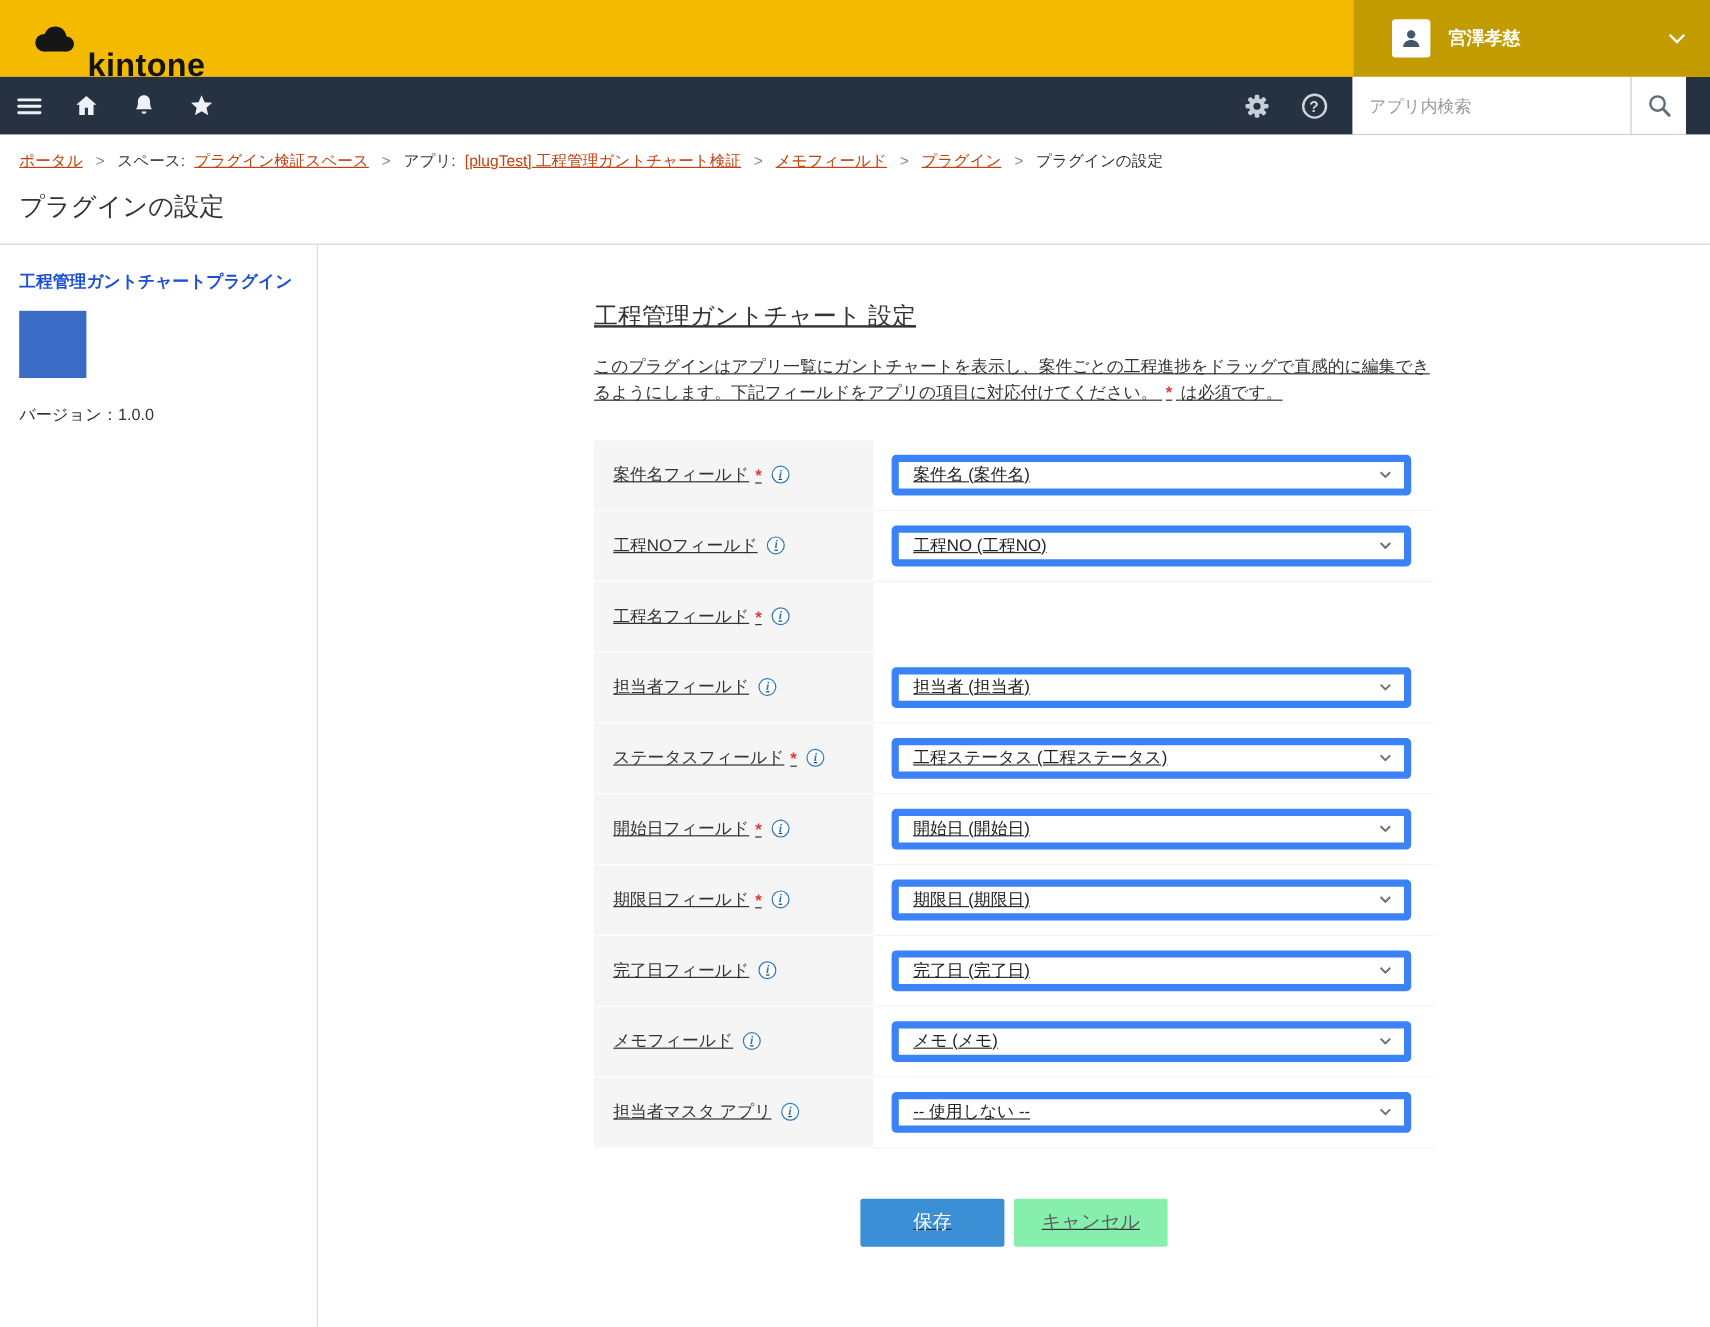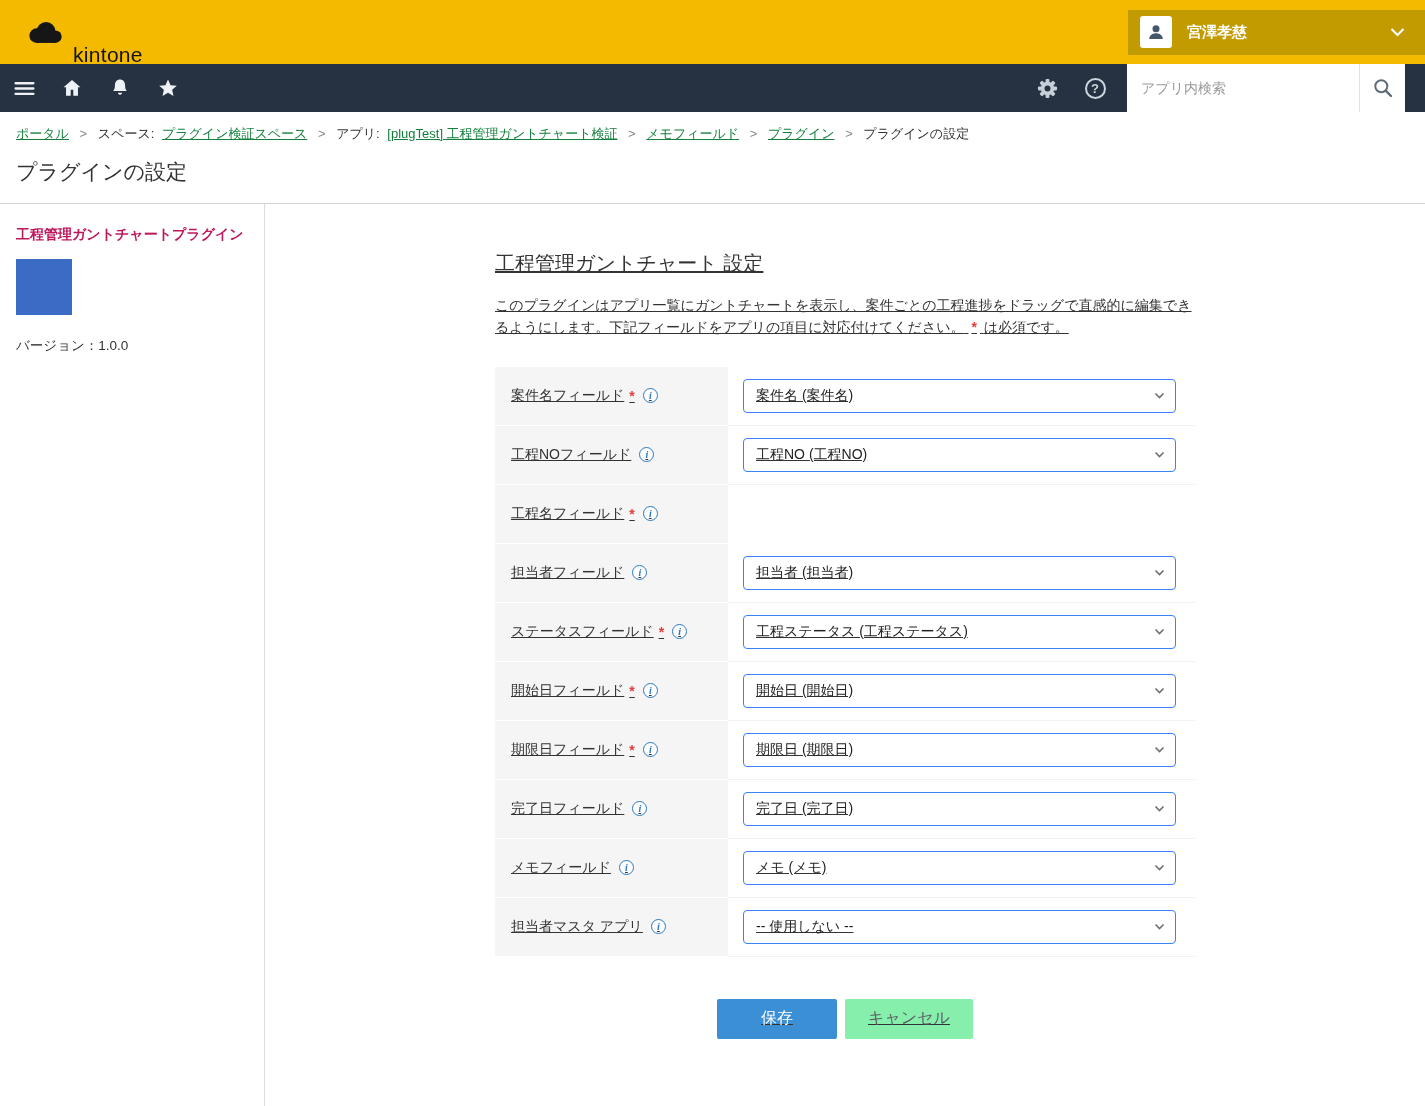--- a/index.html
+++ b/index.html
@@ -5,67 +5,67 @@
   * { margin:0; padding:0; box-sizing:border-box; }
   body {
     font-family: "Liberation Sans", "DejaVu Sans", sans-serif;
     background:#fff; color:#333;
   }
   .page { width:1425px; height:1106px; margin:0 auto; background:#fff; overflow:hidden; position:relative; }
 
   
   .header { height:64px; background:#f3ba00; display:flex; align-items:center; justify-content:space-between; }
   .brand { display:flex; align-items:center; gap:9px; padding-left:26px; cursor:pointer; }
-  .brand-text { font-size:21px; font-weight:normal; color:#141414; letter-spacing:.3px;margin-top:45px; }
-  .user-section { width:297px; height:45px; background:#c29b00; display:flex; align-items:center; padding:0 20px 0 12px; cursor:pointer; }
+  .brand-text { font-size:27px; font-weight:bold; color:#141414; letter-spacing:.3px;margin-top:45px; }
+  .user-section { width:297px; height:64px; background:#c29b00; display:flex; align-items:center; padding:0 20px 0 32px; cursor:pointer; }
   .avatar { width:32px; height:32px; background:#fff; border-radius:3px; display:flex; align-items:center; justify-content:center; }
   .user-name { color:#fff; font-weight:bold; font-size:15px; margin-left:15px; }
   .user-chevron { margin-left:auto; display:flex; }
 
   
   .navbar { height:48px; background:#263142; display:flex; align-items:center; padding-right:20px; }
   .nav-icon-btn { width:48px; height:48px; display:flex; align-items:center; justify-content:center; background:transparent; border:none; cursor:pointer; }
   .nav-right { margin-left:auto; display:flex; align-items:center; }
   .help-badge { width:21px; height:21px; border-radius:50%; border:2px solid #cdd5dd; color:#cdd5dd; font-size:13px; font-weight:bold; display:flex; align-items:center; justify-content:center; }
   .search-group { display:flex; height:48px; margin-left:8px; }
   .search-input { width:232px; height:48px; border:none; outline:none; padding:0 14px; font-size:14px; color:#333; background:#fff; font-family:inherit; }
   .search-input::placeholder { color:#999; }
   .search-btn { width:46px; height:48px; background:#fff; border:none; border-left:1px solid #e2e2e2; display:flex; align-items:center; justify-content:center; cursor:pointer; }
 
   
   .breadcrumb { padding:13px 16px 6px; font-size:13px; color:#333; }
   .crumb-prefix { margin-right:4px; }
-  .crumb-link { color:#15803d; text-decoration:underline; cursor:pointer; }
+  .crumb-link { color:#c2410c; text-decoration:underline; cursor:pointer; }
   .crumb-current { color:#333; }
   .crumb-sep { color:#888; margin:0 7px; }
   .crumb:last-child .crumb-sep { display:none; }
   .page-title { font-size:21px; font-weight:400; color:#333; padding:9px 16px 17px; }
   .title-divider { border-bottom:1px solid #d4d4d4; }
 
   
   .content { display:flex; height:910px; }
   .sidebar { width:265px; border-right:1px solid #dcdcdc; padding:22px 16px 0; }
-  .plugin-name { font-size:14px; font-weight:bold; color:#be185d; margin-bottom:15px; }
+  .plugin-name { font-size:14px; font-weight:bold; color:#1d4ed8; margin-bottom:15px; }
   .plugin-icon { width:56px; height:56px; background:#3a6bc5; }
   .plugin-version { font-size:13.5px; color:#333; margin-top:22px; }
 
   .main { flex:1; display:flex; flex-direction:column; align-items:center; }
   .settings { width:700px; padding-top:46px;text-decoration:underline; }
   .settings-title { font-size:20px; font-weight:400; color:#333; margin-bottom:17px; }
   .settings-desc { font-size:14px; line-height:1.6; color:#333; margin-bottom:28px; }
   .req { color:#e23b3b; font-weight:bold; margin:0 3px; }
 
   .fields-table { width:700px; }
   .field-row { display:flex; height:59px; }
   .field-label-cell { width:233px; background:#f5f5f5; display:flex; align-items:center; padding:0 10px 0 16px; border-bottom:1px solid #fff; }
   .field-label { font-size:14px; color:#333; }
   .req-mark { color:#e23b3b; font-weight:bold; font-size:14px; margin-left:5px; }
   .info-icon { margin-left:8px; width:15px; height:15px; min-width:15px; border-radius:50%; border:1.5px solid #2a79c0; color:#2a79c0; background:#fff; display:inline-flex; align-items:center; justify-content:center; font:italic bold 10px "Liberation Serif", serif; cursor:pointer; }
   .field-value-cell { flex:1; display:flex; align-items:center; padding-left:15px; border-bottom:1px solid #f2f2f2; background:#fff; }
-  .select { width:433px; height:34px; border:1px solid #3b82f6; border-radius:4px; background:#fff; display:flex; align-items:center; justify-content:space-between; padding:0 10px 0 12px; font-size:14px; color:#222; cursor:pointer; }
+  .select { width:433px; height:34px; border:6px solid #3b82f6; border-radius:4px; background:#fff; display:flex; align-items:center; justify-content:space-between; padding:0 10px 0 12px; font-size:14px; color:#222; cursor:pointer; }
 
   .button-row { display:flex; justify-content:center; gap:8px; margin-top:42px; }
   .btn { height:40px; border:none; border-radius:2px; font-size:16px; cursor:pointer; font-family:inherit; }
   .btn-save { width:120px; background:#3b8fd4; color:#fff; }
   .btn-cancel { width:128px; background:#86efac; color:#5c6066; }
 </style>
 </head>
 <body>
 
 <div class="page">

